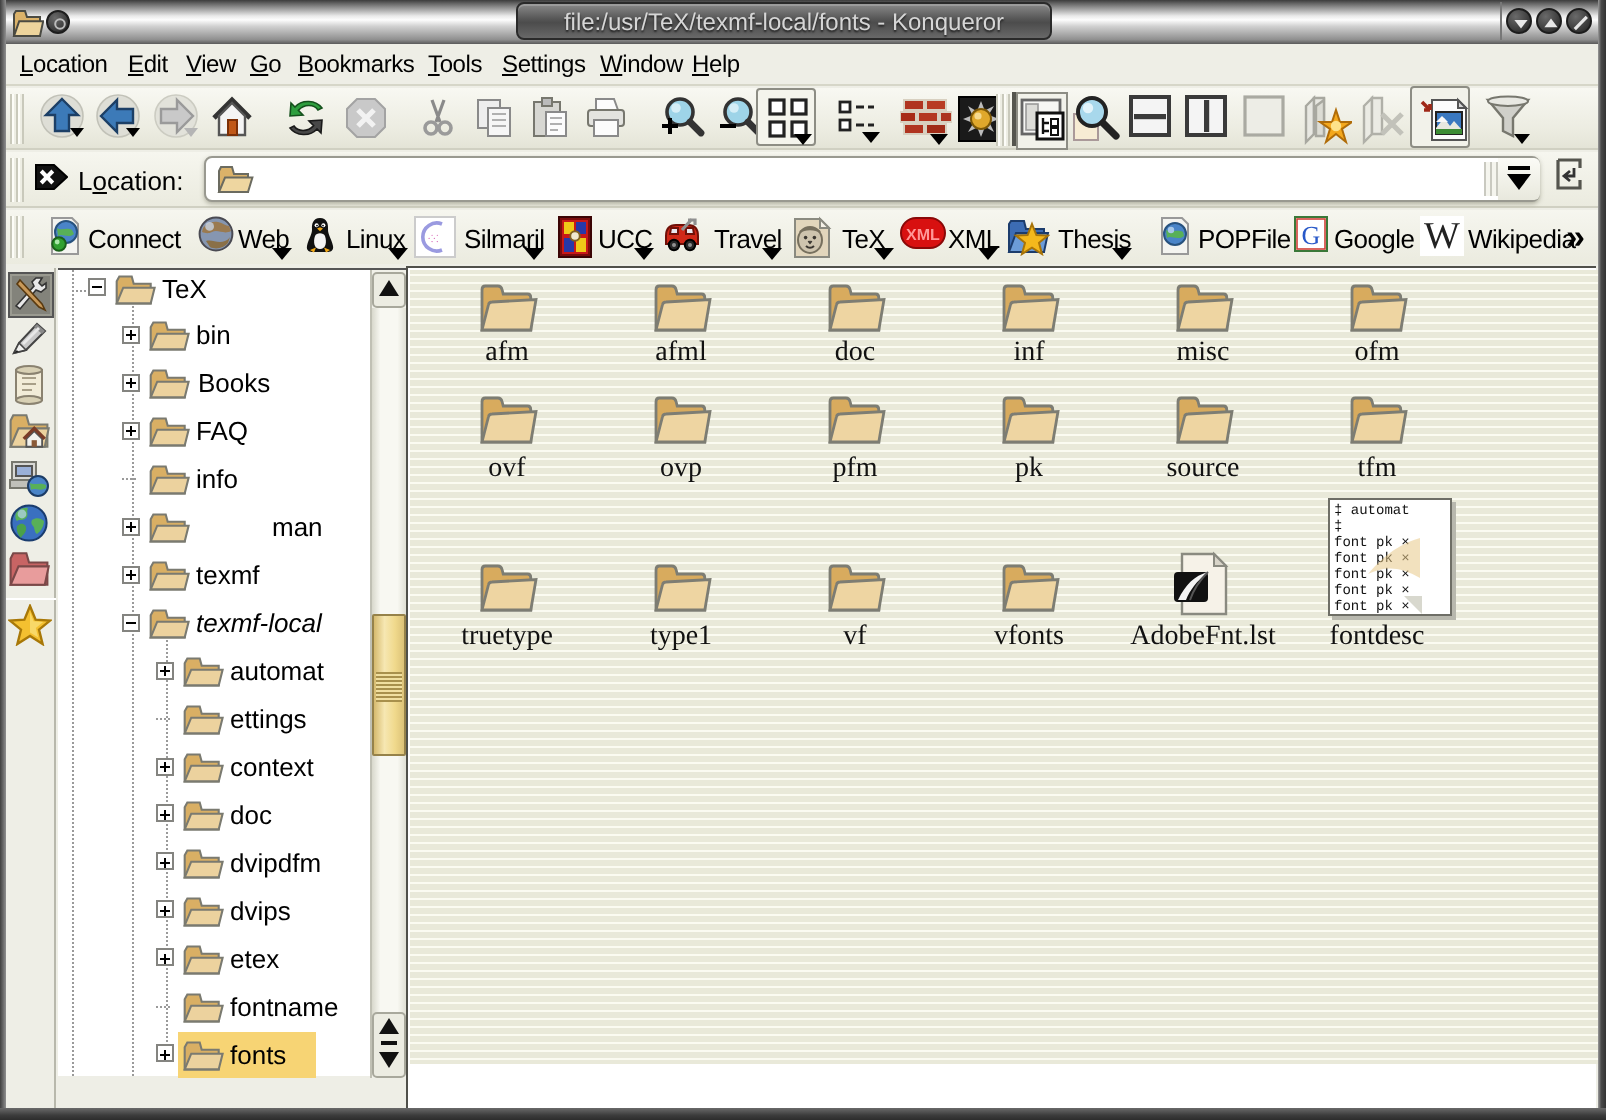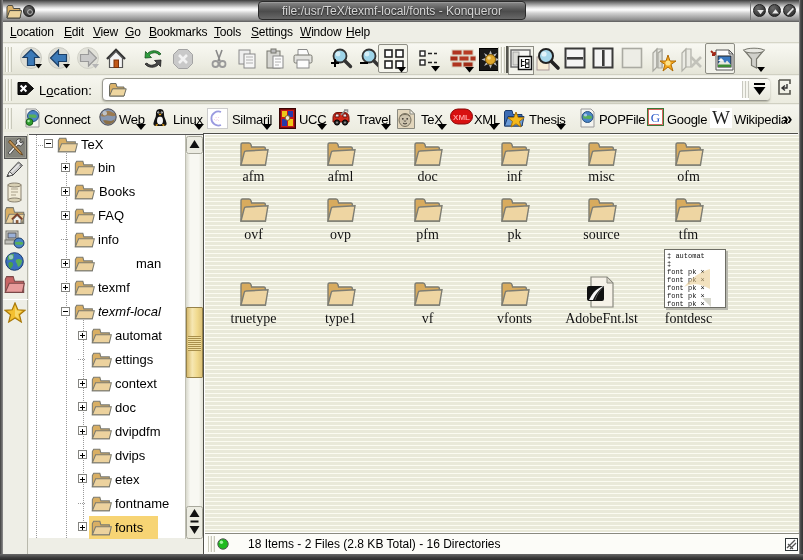--- a/index.html
+++ b/index.html
@@ -721,31 +721,19 @@
 font pk ×
 font pk ×
 font pk ×</div>
 <svg class="abs" style="left:459px;top:114px" width="48" height="61">
             <path d="M20 38 C28 28 38 22 46 20 L46 40 C36 34 28 34 20 38 Z" fill="#e8c888" opacity="0.55"></path>
             <path d="M38 49 L47 49 L47 58 Z" fill="#d8d8ce"></path>
           </svg>
 <div class="ilabel" style="left:440px;top:176px">fontdesc</div>
 
 </div>
-      <div class="statusbar">
-        <div class="grip" style="left:3px;top:2px;height:16px"></div>
-        <svg class="abs" style="left:12px;top:4px" width="13" height="13">
-          <circle cx="6" cy="6" r="5.2" fill="#1fba1f" stroke="#555"></circle>
-          <circle cx="4.4" cy="4.2" r="1.7" fill="#9cf39c"></circle>
-        </svg>
-        <span class="abs" style="left:43px;top:3px">18 Items - 2 Files (2.8 KB Total) - 16 Directories</span>
-        <svg class="abs" style="left:580px;top:4px" width="13" height="13">
-          <rect x="0.5" y="0.5" width="12" height="12" fill="#fff" stroke="#2e3436"></rect>
-          <path d="M2 10 L10 2 M5 11 L11 5 M3 6 L8 11" stroke="#555" stroke-width="1.3"></path>
-        </svg>
-      </div>
     </div>
   </div>
 
   <div class="abs b-left"></div>
   <div class="abs b-right"></div>
   <div class="abs b-bottom"></div>
 </div>
 
 </body></html>

